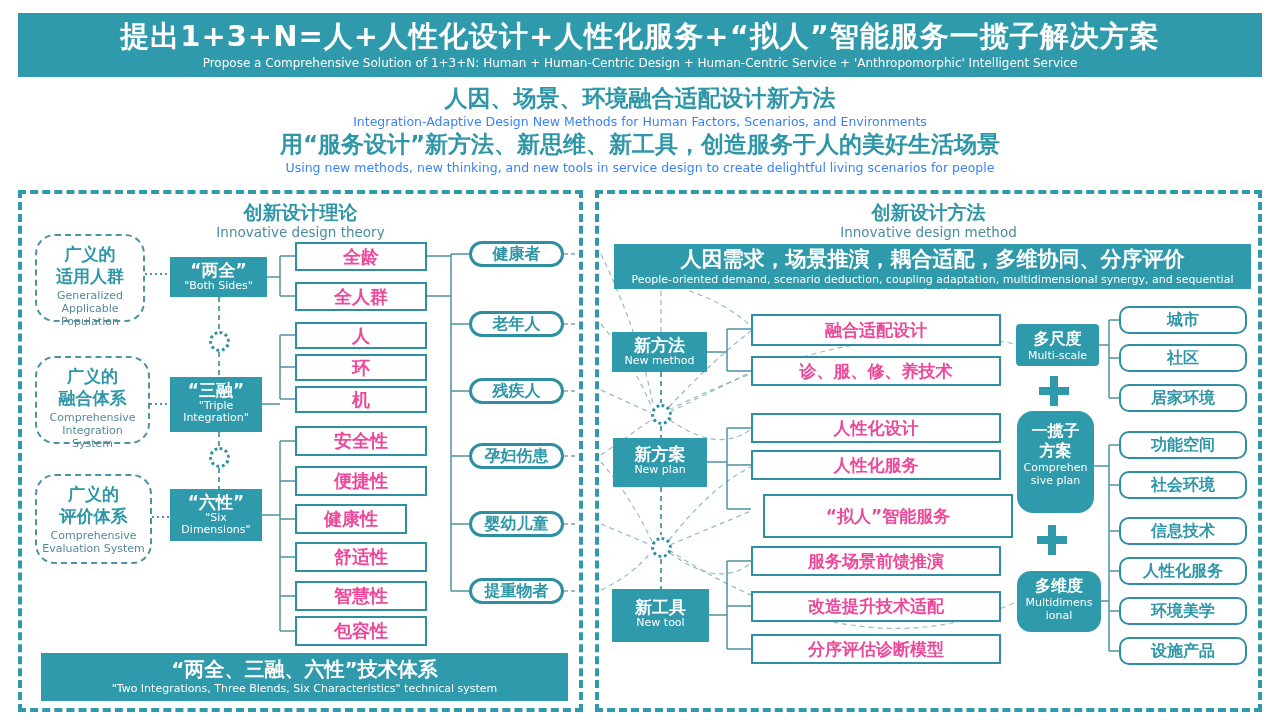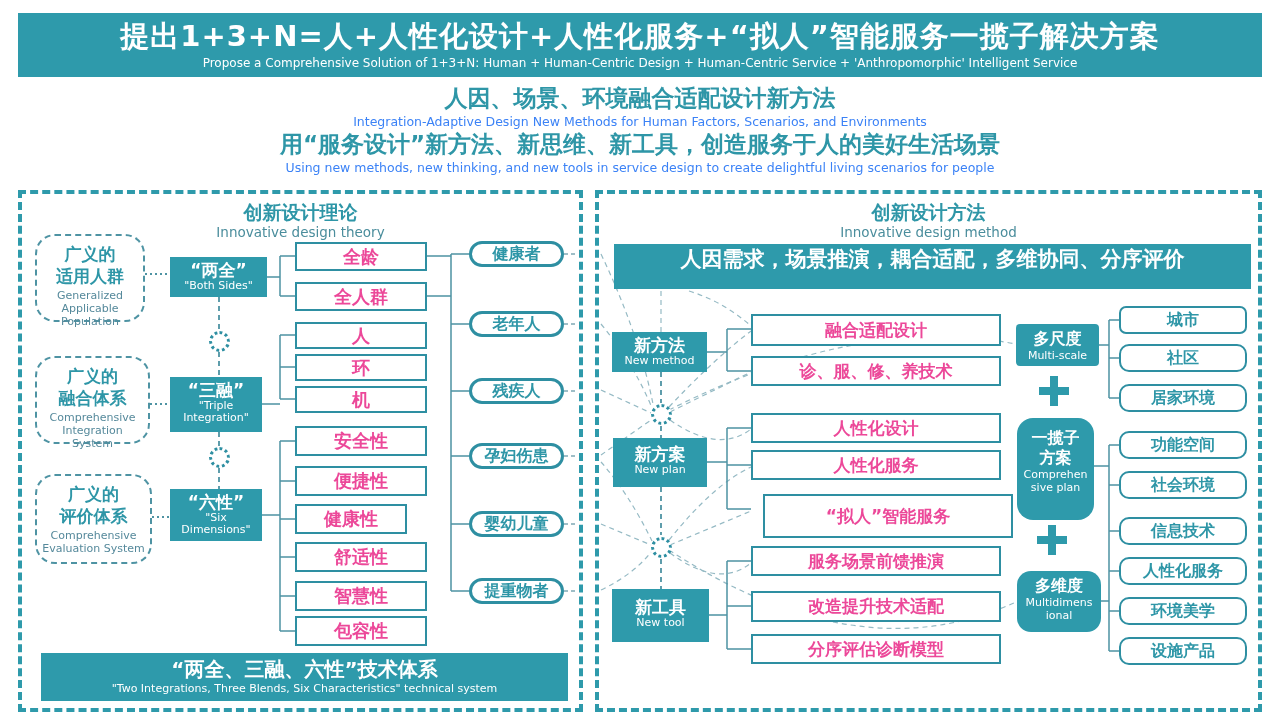--- a/index.html
+++ b/index.html
@@ -194,20 +194,21 @@
       <path d="M62 178 V209 M62 232 V244 M62 293 V341 M62 365 V395" stroke="#4E93A3" stroke-width="1.8" stroke-dasharray="5 4" fill="none"></path>
     </svg>
 
     <div class="panel-title rp-title">
       <div class="pt-zh">创新设计方法</div>
       <div class="pt-en">Innovative design method</div>
     </div>
 
     <div class="rp-banner" style="left:15px;top:50px;width:637px;height:45px;">
       <div class="rpb-zh">人因需求，场景推演，耦合适配，多维协同、分序评价</div>
+      <div class="rpb-en">People-oriented demand, scenario deduction, coupling adaptation, multidimensional synergy, and sequential evaluation</div>
     </div>
 
     <div class="solid-box" style="left:13px;top:138px;width:95px;height:40px;">
       <div class="sb-zh">新方法</div>
       <div class="sb-en">New method</div>
     </div>
     <div class="solid-box" style="left:14px;top:244px;width:94px;height:49px;">
       <div class="sb-zh" style="padding-top:6px;">新方案</div>
       <div class="sb-en">New plan</div>
     </div>
@@ -226,34 +227,34 @@
     <div class="obox" style="left:164px;top:300px;width:250px;height:44px;font-size:17px;">“拟人”智能服务</div>
     <div class="obox" style="left:152px;top:352px;width:250px;height:30px;font-size:17px;">服务场景前馈推演</div>
     <div class="obox" style="left:152px;top:397px;width:250px;height:31px;font-size:17px;">改造提升技术适配</div>
     <div class="obox" style="left:152px;top:440px;width:250px;height:30px;font-size:17px;">分序评估诊断模型</div>
 
     <div class="aspect-box" style="left:417px;top:130px;width:83px;height:42px;border-radius:4px;">
       <div class="asp-zh pre">多尺度</div>
       <div class="asp-en pre">Multi-scale</div>
     </div>
     <div class="plus" style="left:440px;top:182px;"></div>
-    <div class="aspect-box" style="left:418px;top:224px;width:77px;height:102px;border-radius:16px;">
+    <div class="aspect-box" style="left:418px;top:217px;width:77px;height:102px;border-radius:16px;">
       <div class="asp-zh pre" style="padding-top:10px;">一揽子
 方案</div>
       <div class="asp-en pre">Comprehen
 sive plan</div>
     </div>
     <div class="plus" style="left:438px;top:331px;"></div>
     <div class="aspect-box" style="left:418px;top:377px;width:84px;height:61px;border-radius:14px;">
       <div class="asp-zh pre">多维度</div>
       <div class="asp-en pre">Multidimens
 ional</div>
     </div>
 
-    <div class="target-box" style="left:520px;top:112px;width:128px;height:28px;border-radius:7px;">城市</div>
+    <div class="target-box" style="left:520px;top:112px;width:128px;height:28px;">城市</div>
     <div class="target-box" style="left:520px;top:150px;width:128px;height:28px;">社区</div>
     <div class="target-box" style="left:520px;top:190px;width:128px;height:28px;">居家环境</div>
     <div class="target-box" style="left:520px;top:237px;width:128px;height:28px;">功能空间</div>
     <div class="target-box" style="left:520px;top:277px;width:128px;height:28px;">社会环境</div>
     <div class="target-box" style="left:520px;top:323px;width:128px;height:28px;">信息技术</div>
     <div class="target-box" style="left:520px;top:363px;width:128px;height:28px;">人性化服务</div>
     <div class="target-box" style="left:520px;top:403px;width:128px;height:28px;">环境美学</div>
     <div class="target-box" style="left:520px;top:443px;width:128px;height:28px;">设施产品</div>
   </div>
 

